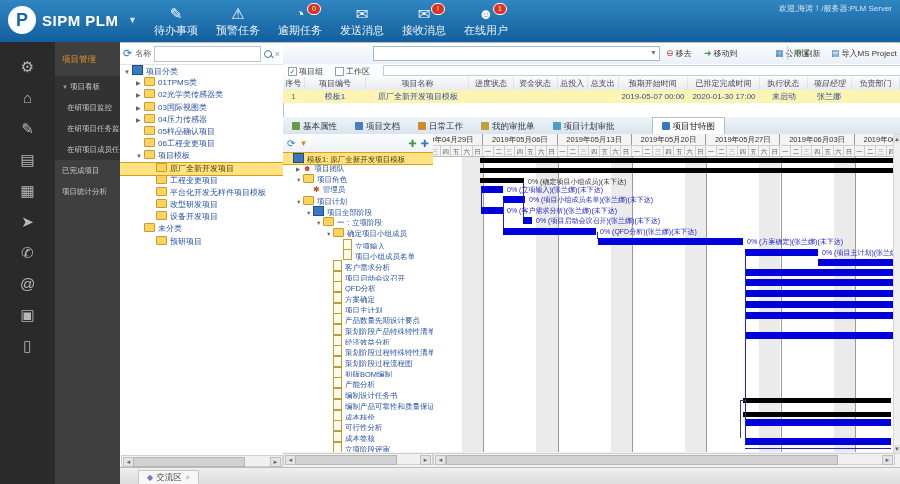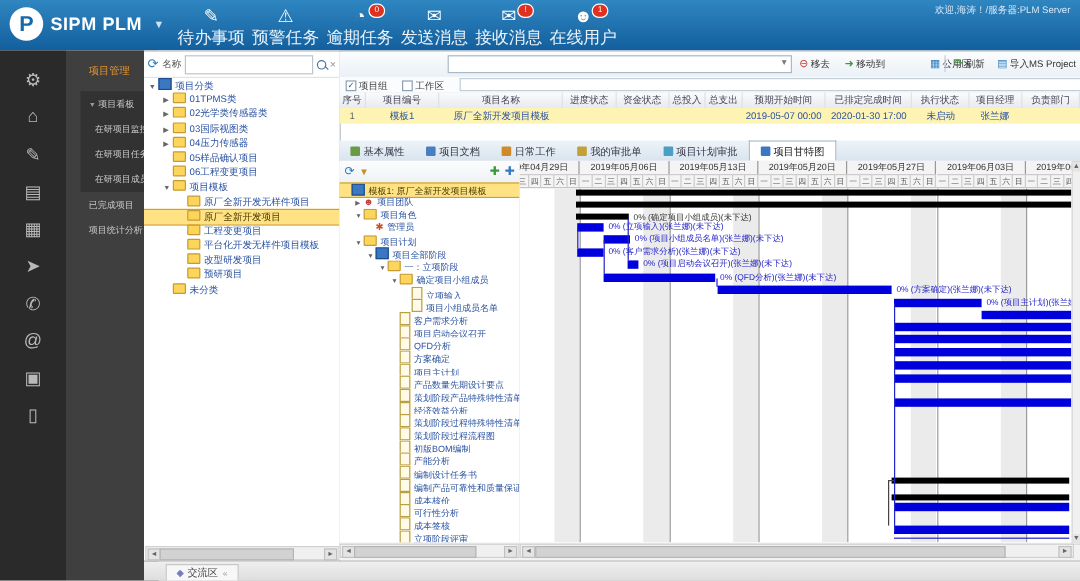--- a/index.html
+++ b/index.html
@@ -8,35 +8,35 @@
   .abs{position:absolute;}
   
   #top-header{left:0;top:0;width:900px;height:42px;background:linear-gradient(#2f86c0,#135f9e);}
   #logo-circle{left:8px;top:6px;width:28px;height:28px;border-radius:50%;background:#fff;
       color:#1668a8;font-weight:bold;font-size:18px;text-align:center;line-height:28px;}
   #logo-text{left:42px;top:12px;color:#fff;font-size:15px;font-weight:bold;letter-spacing:.5px;}
   #logo-caret{left:128px;top:15px;color:#cfe2f2;font-size:9px;}
   #top-toolbar{left:145px;top:3px;height:38px;display:flex;}
   .tb-item{width:62px;text-align:center;color:#fff;position:relative;cursor:pointer;}
   .tb-item .glyph{display:block;font-size:15px;height:20px;line-height:22px;color:#fdfdfd;}
-  .tb-item .lbl{font-size:14px;color:#eaf3fa;}
+  .tb-item .lbl{font-size:11px;color:#eaf3fa;}
   .badge{position:absolute;top:0px;right:10px;min-width:10px;height:10px;border-radius:6px;
       background:#e03020;color:#fff;font-size:7px;line-height:10px;padding:0 1px;border:1px solid #fff;}
   #welcome{right:8px;top:3px;color:#d6e7f5;font-size:8px;}
   #hdr-search{right:8px;top:18px;display:flex;align-items:center;gap:5px;}
   #hdr-search input{width:120px;height:14px;border:1px solid #9fc2dd;border-radius:3px;font-size:9px;}
   #hdr-select{width:52px;height:16px;background:#eef5fb;border:1px solid #9fc2dd;border-radius:3px;
       color:#1b5e93;font-size:9px;line-height:16px;padding-left:6px;position:relative;}
   #hdr-select .car{position:absolute;right:4px;top:0;font-size:7px;color:#1b5e93;}
   .pill{height:16px;line-height:16px;padding:0 10px;border:1px solid rgba(255,255,255,.75);
       border-radius:9px;color:#fff;font-size:9px;cursor:pointer;}
   
   #icon-rail{left:0;top:42px;width:55px;height:442px;background:#2a2a2a;}
   .rail-ic{position:absolute;left:0;width:55px;text-align:center;color:#b9b9b9;font-size:15px;cursor:pointer;}
-  #menu-panel{left:55px;top:42px;width:65px;height:442px;background:#3f3f3f;overflow:hidden;padding-left:12px;}
+  #menu-panel{left:55px;top:42px;width:65px;height:442px;background:#3f3f3f;overflow:hidden;}
   #menu-title{color:#e8962e;font-size:8.5px;padding:12px 0 10px 7px;}
   .menu-grp{background:#323232;}
   .menu-item{height:21px;line-height:21px;color:#c9c9c9;font-size:7.5px;white-space:nowrap;
       overflow:hidden;padding-left:7px;cursor:pointer;}
   .menu-item.sub{padding-left:12px;}
   .menu-item .tri{color:#9a9a9a;font-size:6px;margin-right:2px;}
   
   #tree-panel{left:120px;top:42px;width:163px;height:425px;background:#fff;border-right:1px solid #b6bfc7;
       border-top:1px solid #b6bfc7;overflow:hidden;}
   #tree-top{height:21px;border-bottom:1px solid #e3e3e3;display:flex;align-items:center;gap:3px;padding:0 3px;}
@@ -80,21 +80,21 @@
       white-space:nowrap;border-right:1px solid #dde2e8;}
   #grid-row{left:283px;top:90px;width:617px;height:13px;display:flex;background:#fdf3b3;cursor:pointer;}
   .gr-cell{height:13px;line-height:13px;text-align:center;font-size:8px;color:#2a52a0;overflow:hidden;
       white-space:nowrap;}
   
   #tab-strip{left:283px;top:117px;width:617px;height:17px;background:linear-gradient(#eef4f9,#d8e4ee);
       border-bottom:1px solid #aebecb;display:flex;align-items:flex-end;text-align:right;}
   .tab{height:16px;line-height:16px;padding:0 9px;font-size:8.5px;color:#334;display:flex;
       align-items:center;gap:3px;cursor:pointer;}
   .tab .tic{width:8px;height:8px;display:inline-block;border-radius:1px;}
-  .tab.active{background:#fff;border:1px solid #aebecb;border-bottom:none;color:#111;}
+  .tab.active{background:#fff;border:1px solid #aebecb;border-bottom:none;color:#111;margin-left:28px;}
   
   #gantt{left:283px;top:134px;width:617px;height:333px;background:#f2f2f2;}
   #gantt-tree{position:absolute;left:0;top:0;width:150px;height:318px;background:#fff;
       border-right:1px solid #b6bfc7;overflow:hidden;}
   #gt-toolbar{height:18px;border-bottom:1px solid #e0e0e0;background:linear-gradient(#fdfdfd,#eef2f6);
       display:flex;align-items:center;gap:4px;padding:0 4px;}
   #gt-toolbar .sp{flex:1;}
   #gt-toolbar .tbi{font-size:10px;cursor:pointer;}
   .gtrow{height:10.7px;line-height:10.7px;white-space:nowrap;font-size:7.5px;color:#2a52a0;
       overflow:hidden;cursor:pointer;}
@@ -208,27 +208,27 @@
     </div>
     <div id="class-tree">
         <div class="trow" style="padding-left: 4px;"><span class="exp">▼</span><span class="pcic"></span><span>项目分类</span></div>
         <div class="trow" style="padding-left: 16px;"><span class="exp">▶</span><span class="fold"></span><span>01TPMS类</span></div>
         <div class="trow" style="padding-left: 16px;"><span class="exp">▶</span><span class="fold"></span><span>02光学类传感器类</span></div>
         <div class="trow" style="padding-left: 16px;"><span class="exp">▶</span><span class="fold"></span><span>03国际视图类</span></div>
         <div class="trow" style="padding-left: 16px;"><span class="exp">▶</span><span class="fold"></span><span>04压力传感器</span></div>
         <div class="trow" style="padding-left: 16px;"><span class="exp"></span><span class="fold"></span><span>05样品确认项目</span></div>
         <div class="trow" style="padding-left: 16px;"><span class="exp"></span><span class="fold"></span><span>06工程变更项目</span></div>
         <div class="trow" style="padding-left: 16px;"><span class="exp">▼</span><span class="fold"></span><span>项目模板</span></div>
-        <div class="trow" style="padding-left: 28px;"><span class="exp"></span><span class="fold"></span><span>原厂全新开发无样件项目</span></div>
         <div class="trow sel" style="padding-left: 28px;"><span class="exp"></span><span class="fold"></span><span>原厂全新开发项目</span></div>
         <div class="trow" style="padding-left: 28px;"><span class="exp"></span><span class="fold"></span><span>工程变更项目</span></div>
         <div class="trow" style="padding-left: 28px;"><span class="exp"></span><span class="fold"></span><span>平台化开发无样件项目模板</span></div>
         <div class="trow" style="padding-left: 28px;"><span class="exp"></span><span class="fold"></span><span>改型研发项目</span></div>
+        <div class="trow" style="padding-left: 28px;"><span class="exp"></span><span class="fold"></span><span>设备开发项目</span></div>
+        <div class="trow" style="padding-left: 16px;"><span class="exp"></span><span class="fold"></span><span>未分类</span></div>
         <div class="trow" style="padding-left: 28px;"><span class="exp"></span><span class="fold"></span><span>预研项目</span></div>
-        <div class="trow" style="padding-left: 16px;"><span class="exp"></span><span class="fold"></span><span>未分类</span></div>
       </div>
     <div class="hscroll" style="left:1px;bottom:1px;width:160px;">
       <div class="hs-arrow" style="left:1px;">◄</div>
       <div class="hs-thumb" style="left:11px;width:110px;"></div>
       <div class="hs-arrow" style="right:1px;">►</div>
     </div>
   </div>
 
   <div id="main-toolbar" class="abs">
     <div id="mt-input" class="abs">
@@ -257,21 +257,21 @@
       <div class="gh-cell" style="width: 21px;">序号</div>
       <div class="gh-cell" style="width: 62px;">项目编号</div>
       <div class="gh-cell" style="width: 104px;">项目名称</div>
       <div class="gh-cell" style="width: 44px;">进度状态</div>
       <div class="gh-cell" style="width: 44px;">资金状态</div>
       <div class="gh-cell" style="width: 30px;">总投入</div>
       <div class="gh-cell" style="width: 30px;">总支出</div>
       <div class="gh-cell" style="width: 70px;">预期开始时间</div>
       <div class="gh-cell" style="width: 72px;">已排定完成时间</div>
       <div class="gh-cell" style="width: 48px;">执行状态</div>
-      <div class="gh-cell" style="width: 44px;">项目经理</div>
+      <div class="gh-cell" style="width: 44px; font-style: italic;">项目经理</div>
       <div class="gh-cell" style="width: 48px;">负责部门</div>
     </div>
   <div id="grid-row" class="abs">
       <div class="gr-cell" style="width: 21px; color: rgb(102, 102, 102);">1</div>
       <div class="gr-cell" style="width: 62px;">模板1</div>
       <div class="gr-cell" style="width: 104px;">原厂全新开发项目模板</div>
       <div class="gr-cell" style="width: 44px;"></div>
       <div class="gr-cell" style="width: 44px;"></div>
       <div class="gr-cell" style="width: 30px;"></div>
       <div class="gr-cell" style="width: 30px;"></div>

